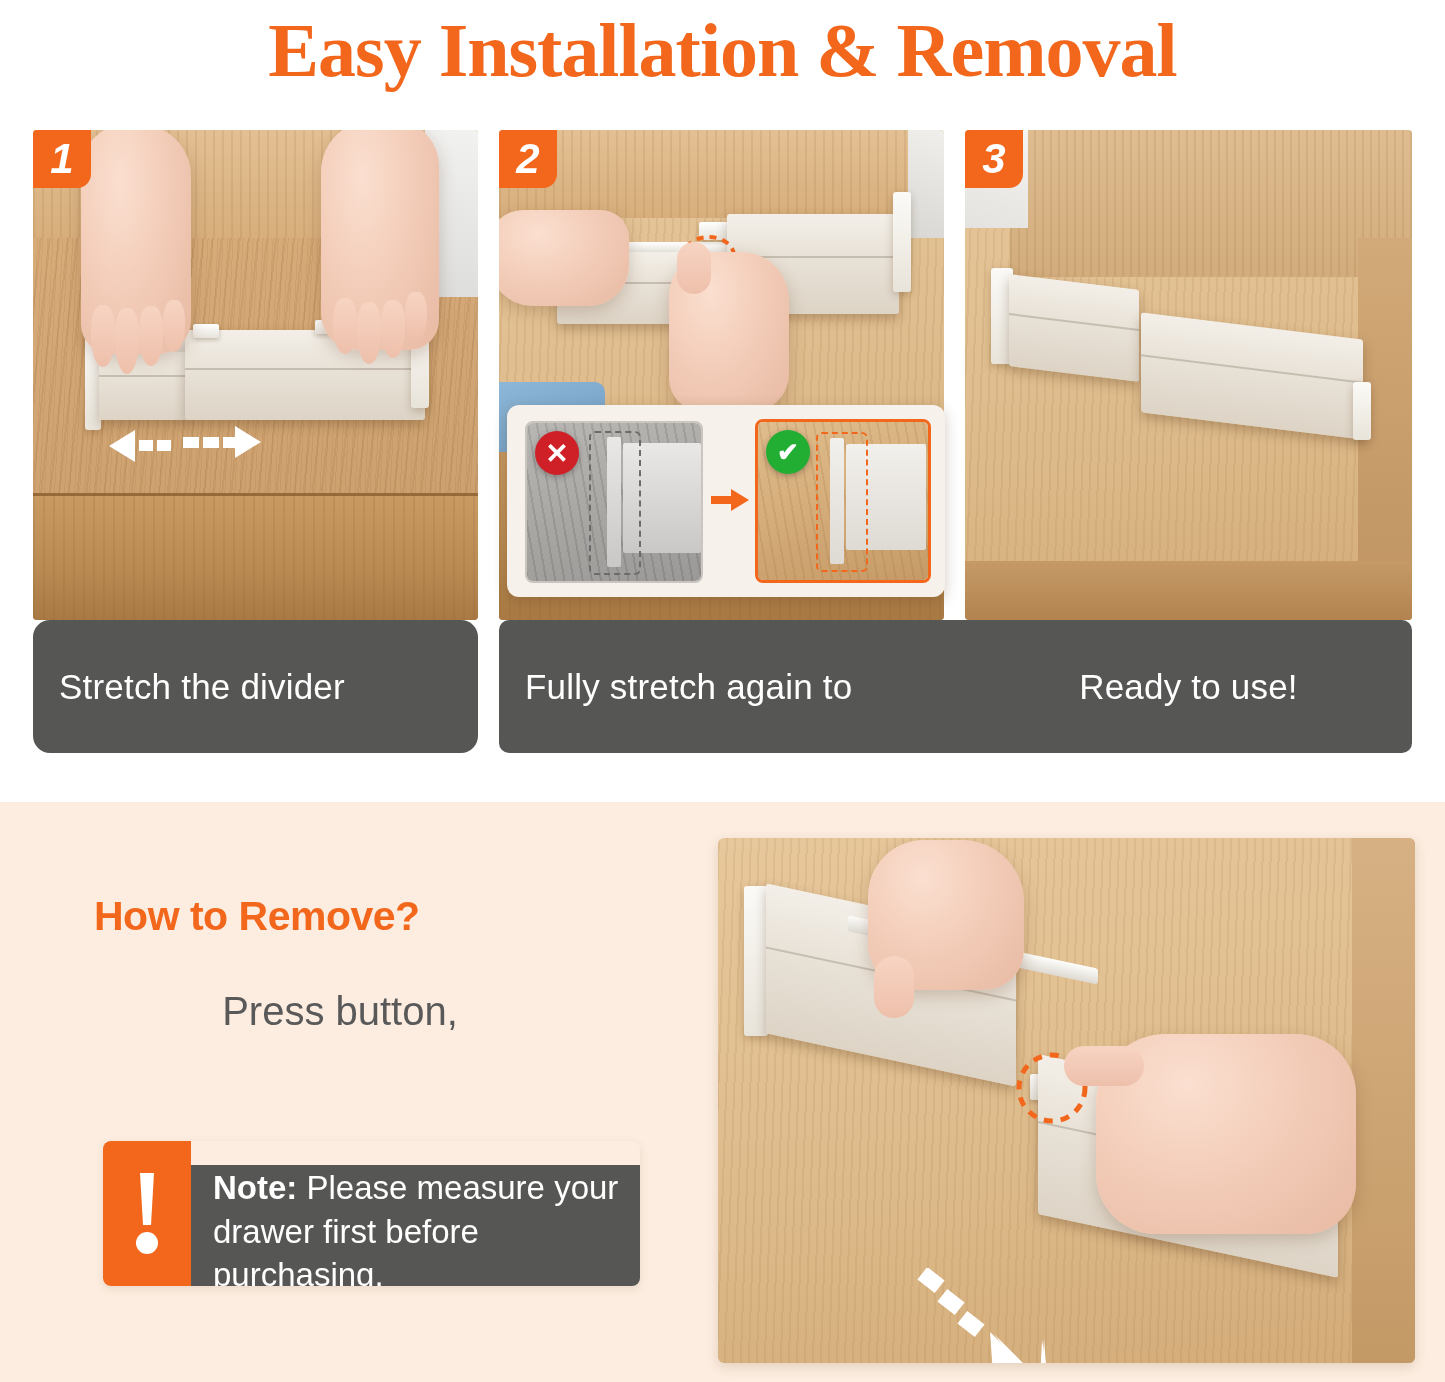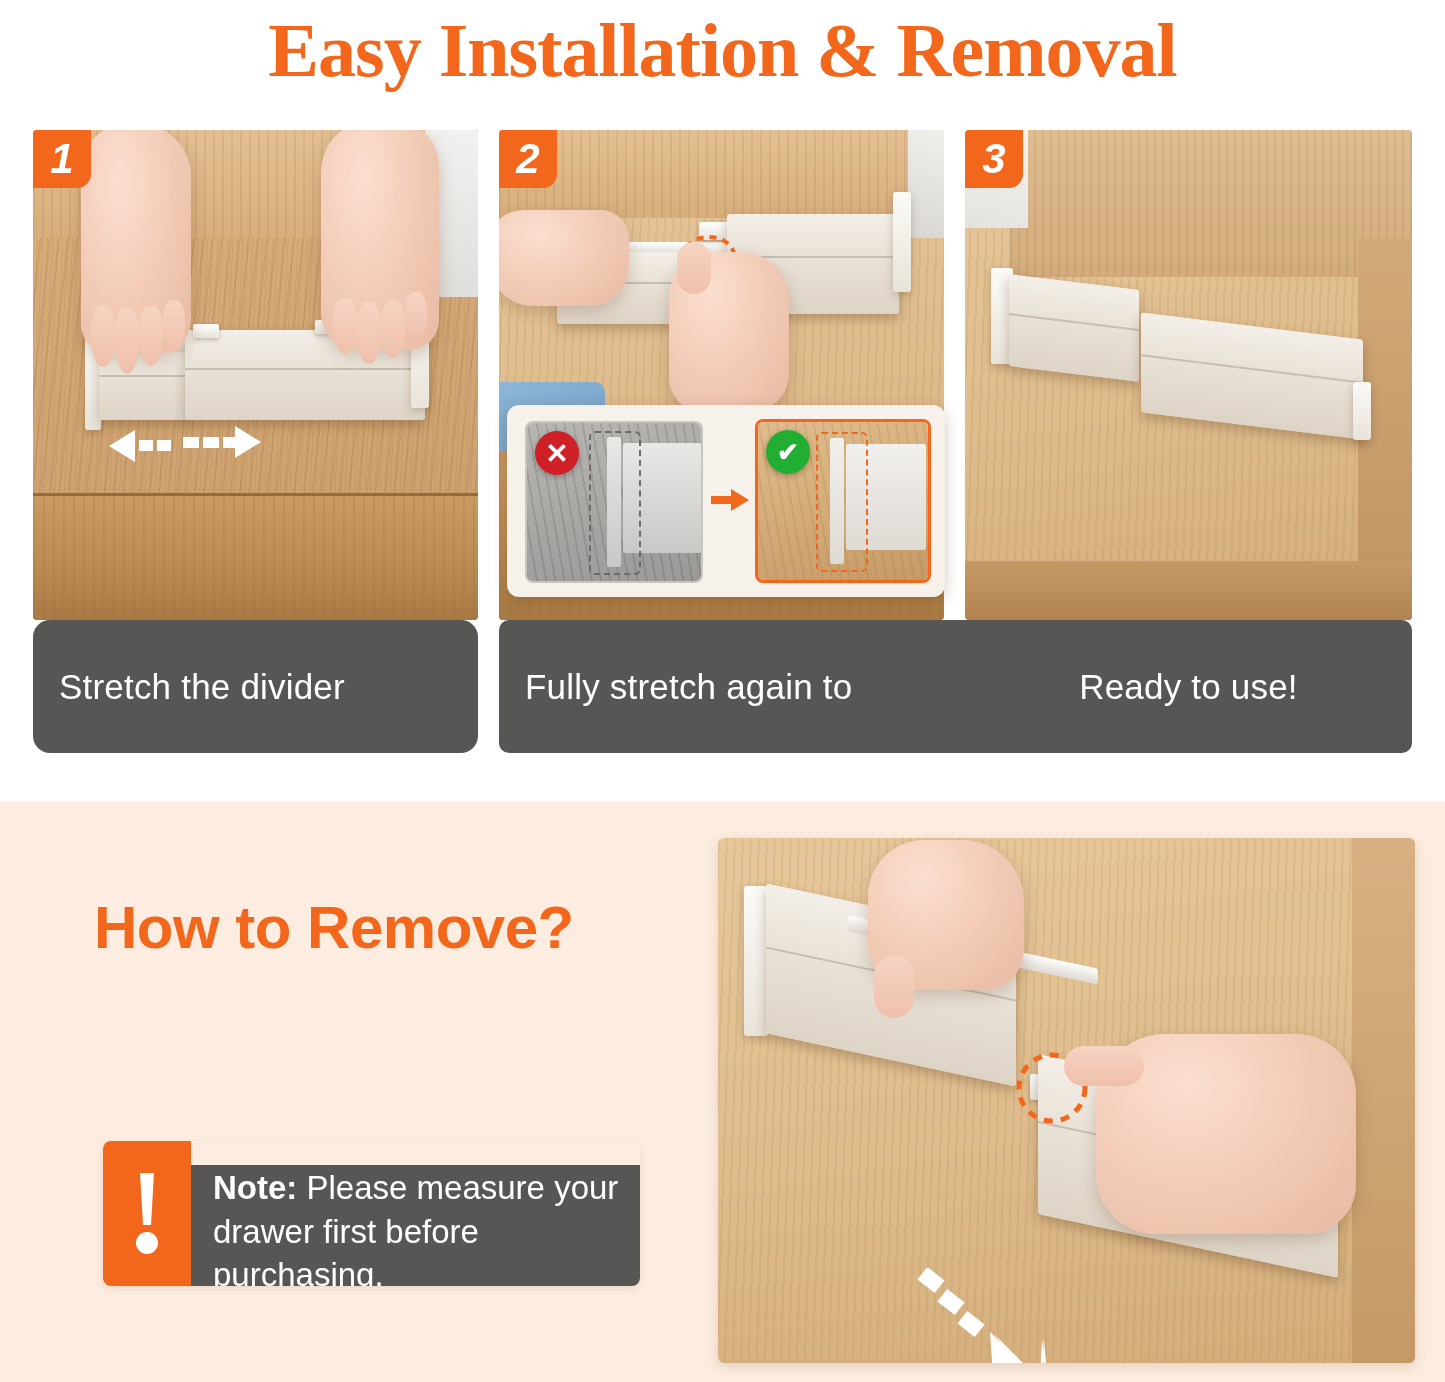--- a/index.html
+++ b/index.html
@@ -195,21 +195,21 @@
   .mark.check{ background:#22AE33; font-size:26px; }
 
   
   #bottom-bg{
     position:absolute; left:0; top:802px; width:1445px; height:580px;
     background:#FCEDE0;
   }
   #how-title{
     position:absolute;
     color:#F2671B;
-    font-size:60px; font-weight:700;
+    font-size:41px; font-weight:700;
     letter-spacing:-.5px;
     white-space:nowrap;
   }
   #how-sub{
     position:absolute;
     color:#59595A;
     font-size:40px;
     line-height:1.32;
     text-align:center;
   }
@@ -376,21 +376,21 @@
 
 <div class="caption center" style="left:965px; top:620px; width:447px; height:133px;">
   <span>Ready to use!</span>
 </div>
 
 <div id="bottom-bg"></div>
 
 <div id="how-title" style="left:94px; top:893px;">How to Remove?</div>
 
 <div id="how-sub" style="left:60px; top:985px; width:560px;">
-  <br>
+  <span>Press button,</span><br>
 </div>
 
 <div id="note-box" style="left:103px; top:1141px; width:537px; height:145px;">
   <div id="note-icon">
     <svg width="34" height="90" viewBox="0 0 34 90">
       <path d="M10 4 h14 l-3 52 h-8 z" fill="#ffffff"></path>
       <circle cx="17" cy="74" r="11" fill="#ffffff"></circle>
     </svg>
   </div>
   <div id="note-body">

